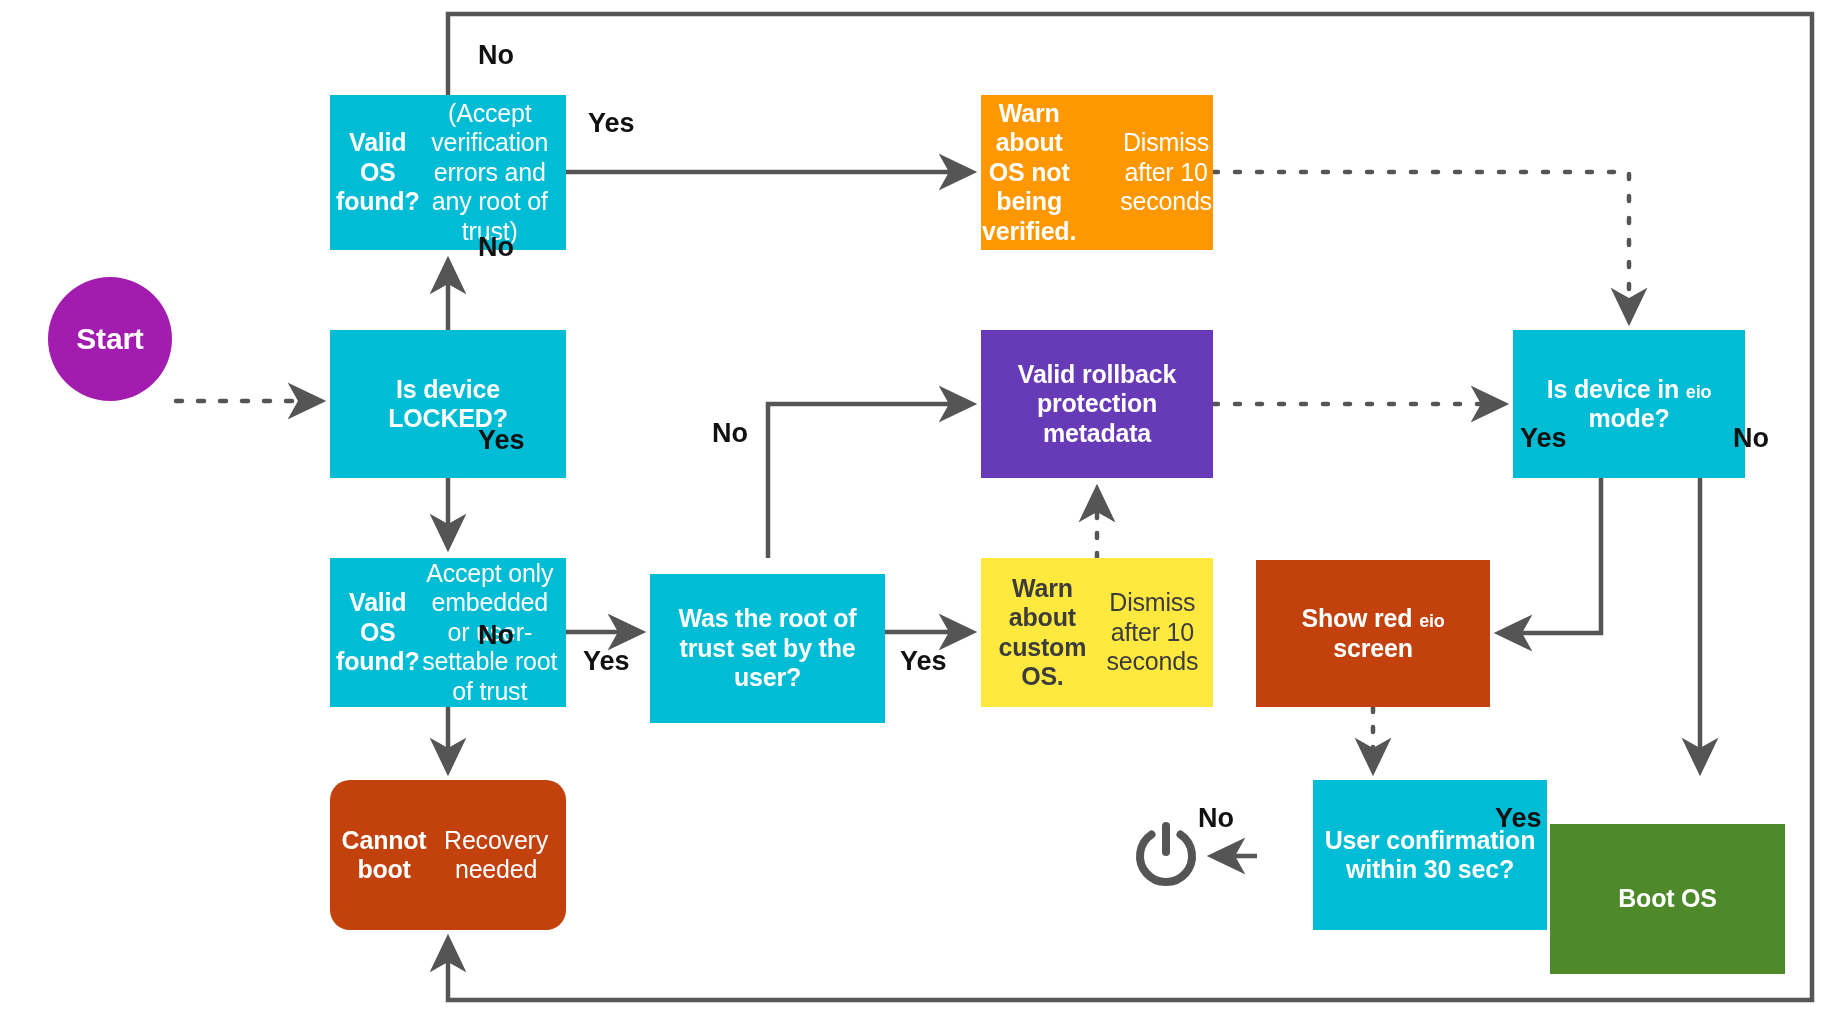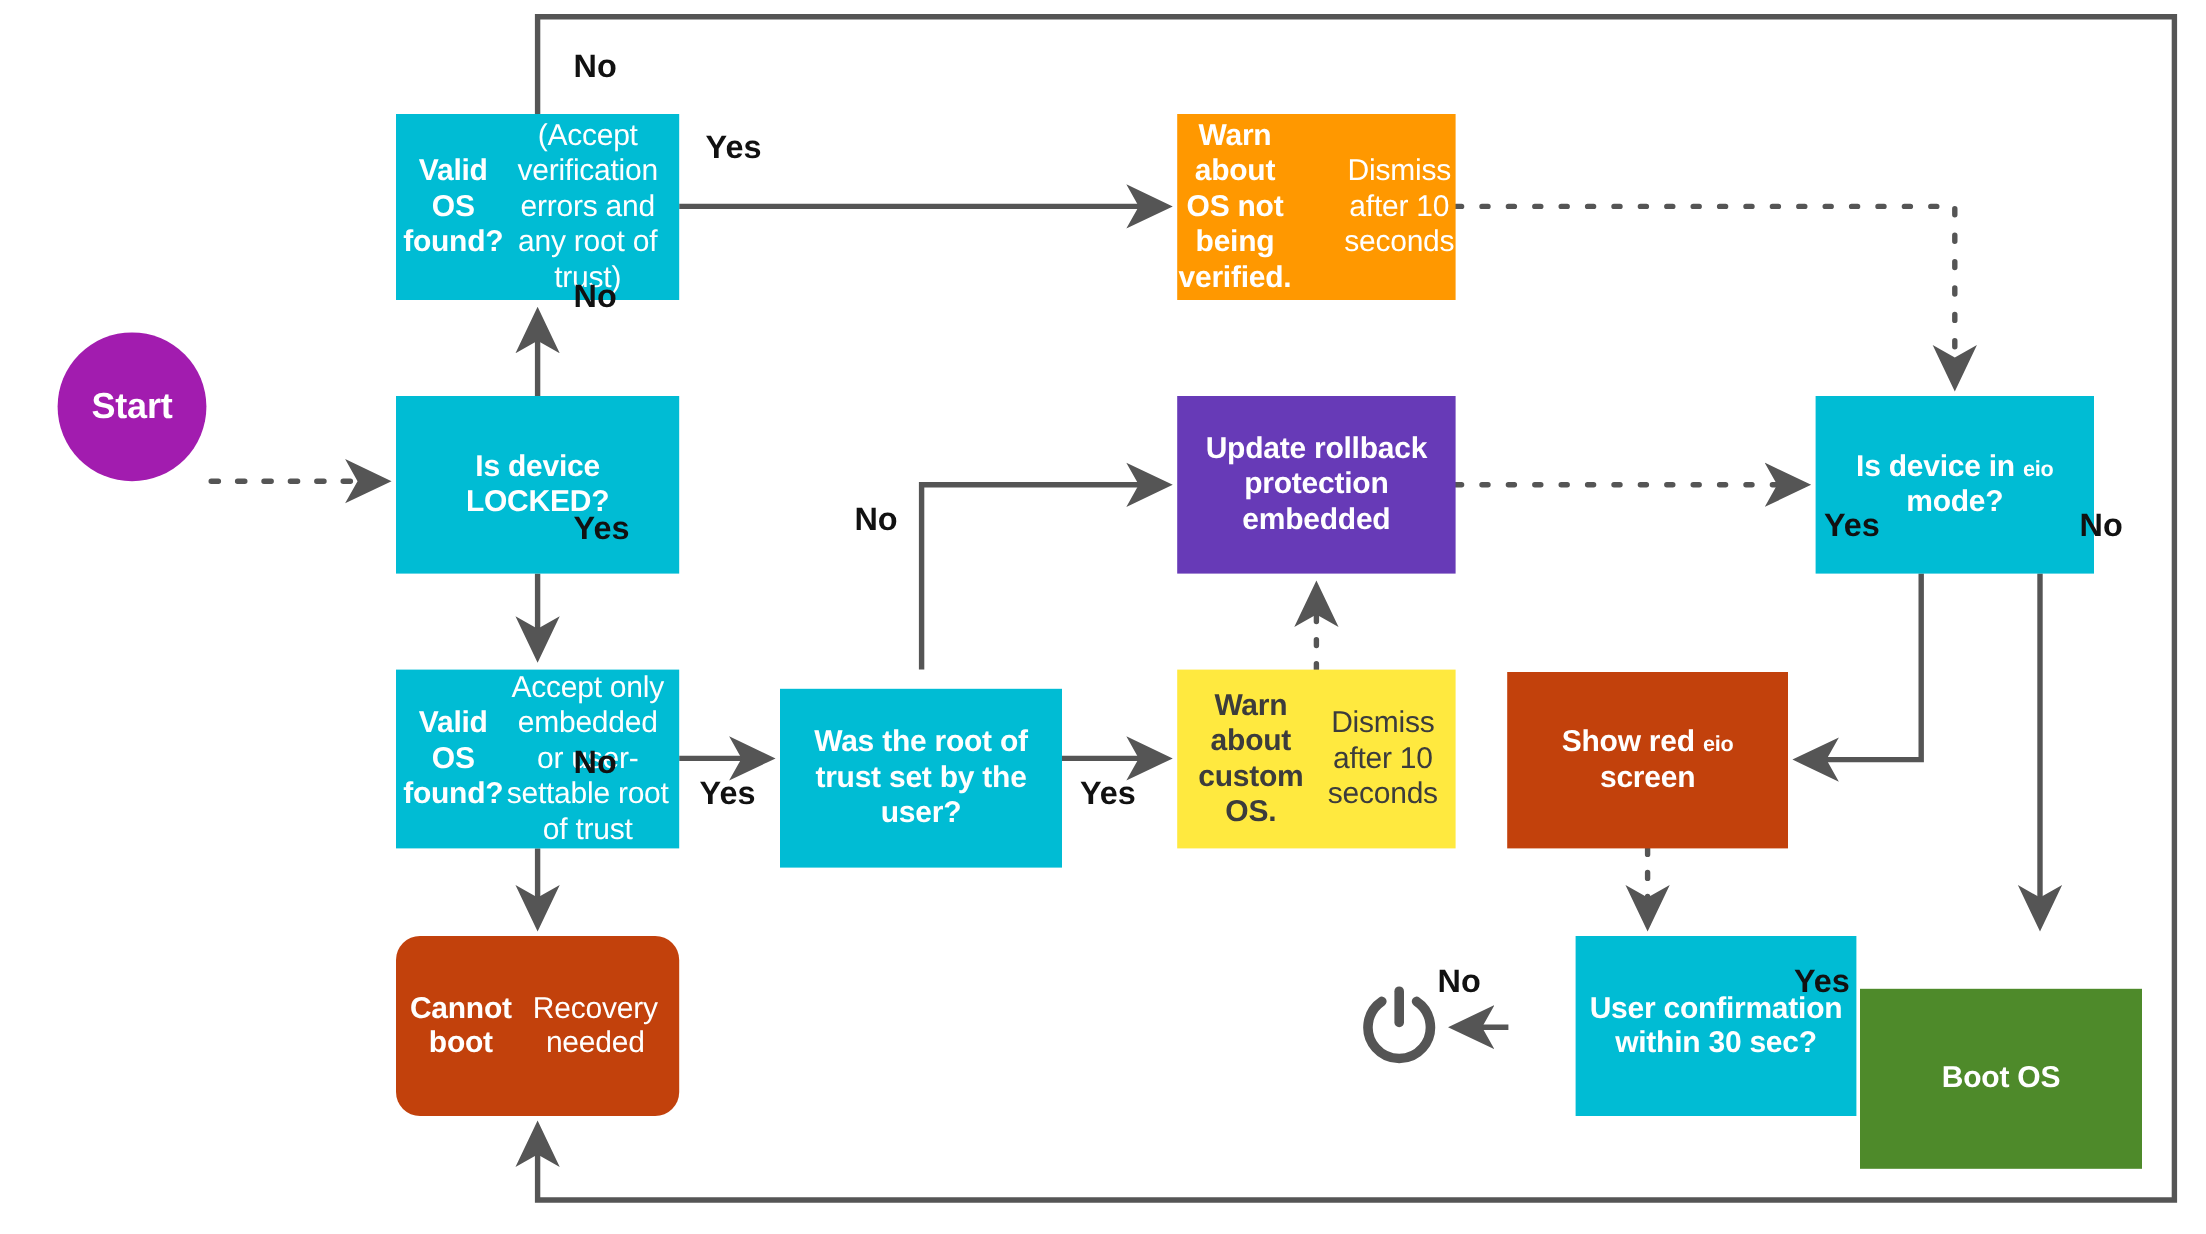--- a/index.html
+++ b/index.html
@@ -165,21 +165,21 @@
   <div class="node cyan" style="left:650px; top:558px; width:235px; height:149px; padding:4px 8px;margin-top:16px;">
     <div class="title">Was the root of trust set by the user?</div>
   </div>
 
   <div class="node orange" style="left:981px; top:95px; width:232px; height:155px; padding:4px 6px;">
     <div class="title">Warn about OS not being verified.</div>
     <div class="sub">Dismiss after 10 seconds</div>
   </div>
 
   <div class="node purple" style="left:981px; top:330px; width:232px; height:148px; padding:4px 6px;">
-    <div class="title">Update rollback protection embedded</div>
+    <div class="title">Valid rollback protection metadata</div>
   </div>
 
   <div class="node yellow" style="left:981px; top:558px; width:232px; height:149px; padding:4px 6px;">
     <div class="title">Warn about custom OS.</div>
     <div class="sub">Dismiss after 10 seconds</div>
   </div>
 
   <div class="node cyan" style="left:1513px; top:330px; width:232px; height:148px; padding:4px 6px;">
     <div class="title">
       <span>Is device in </span><span class="mono">eio</span><span> mode?</span>

